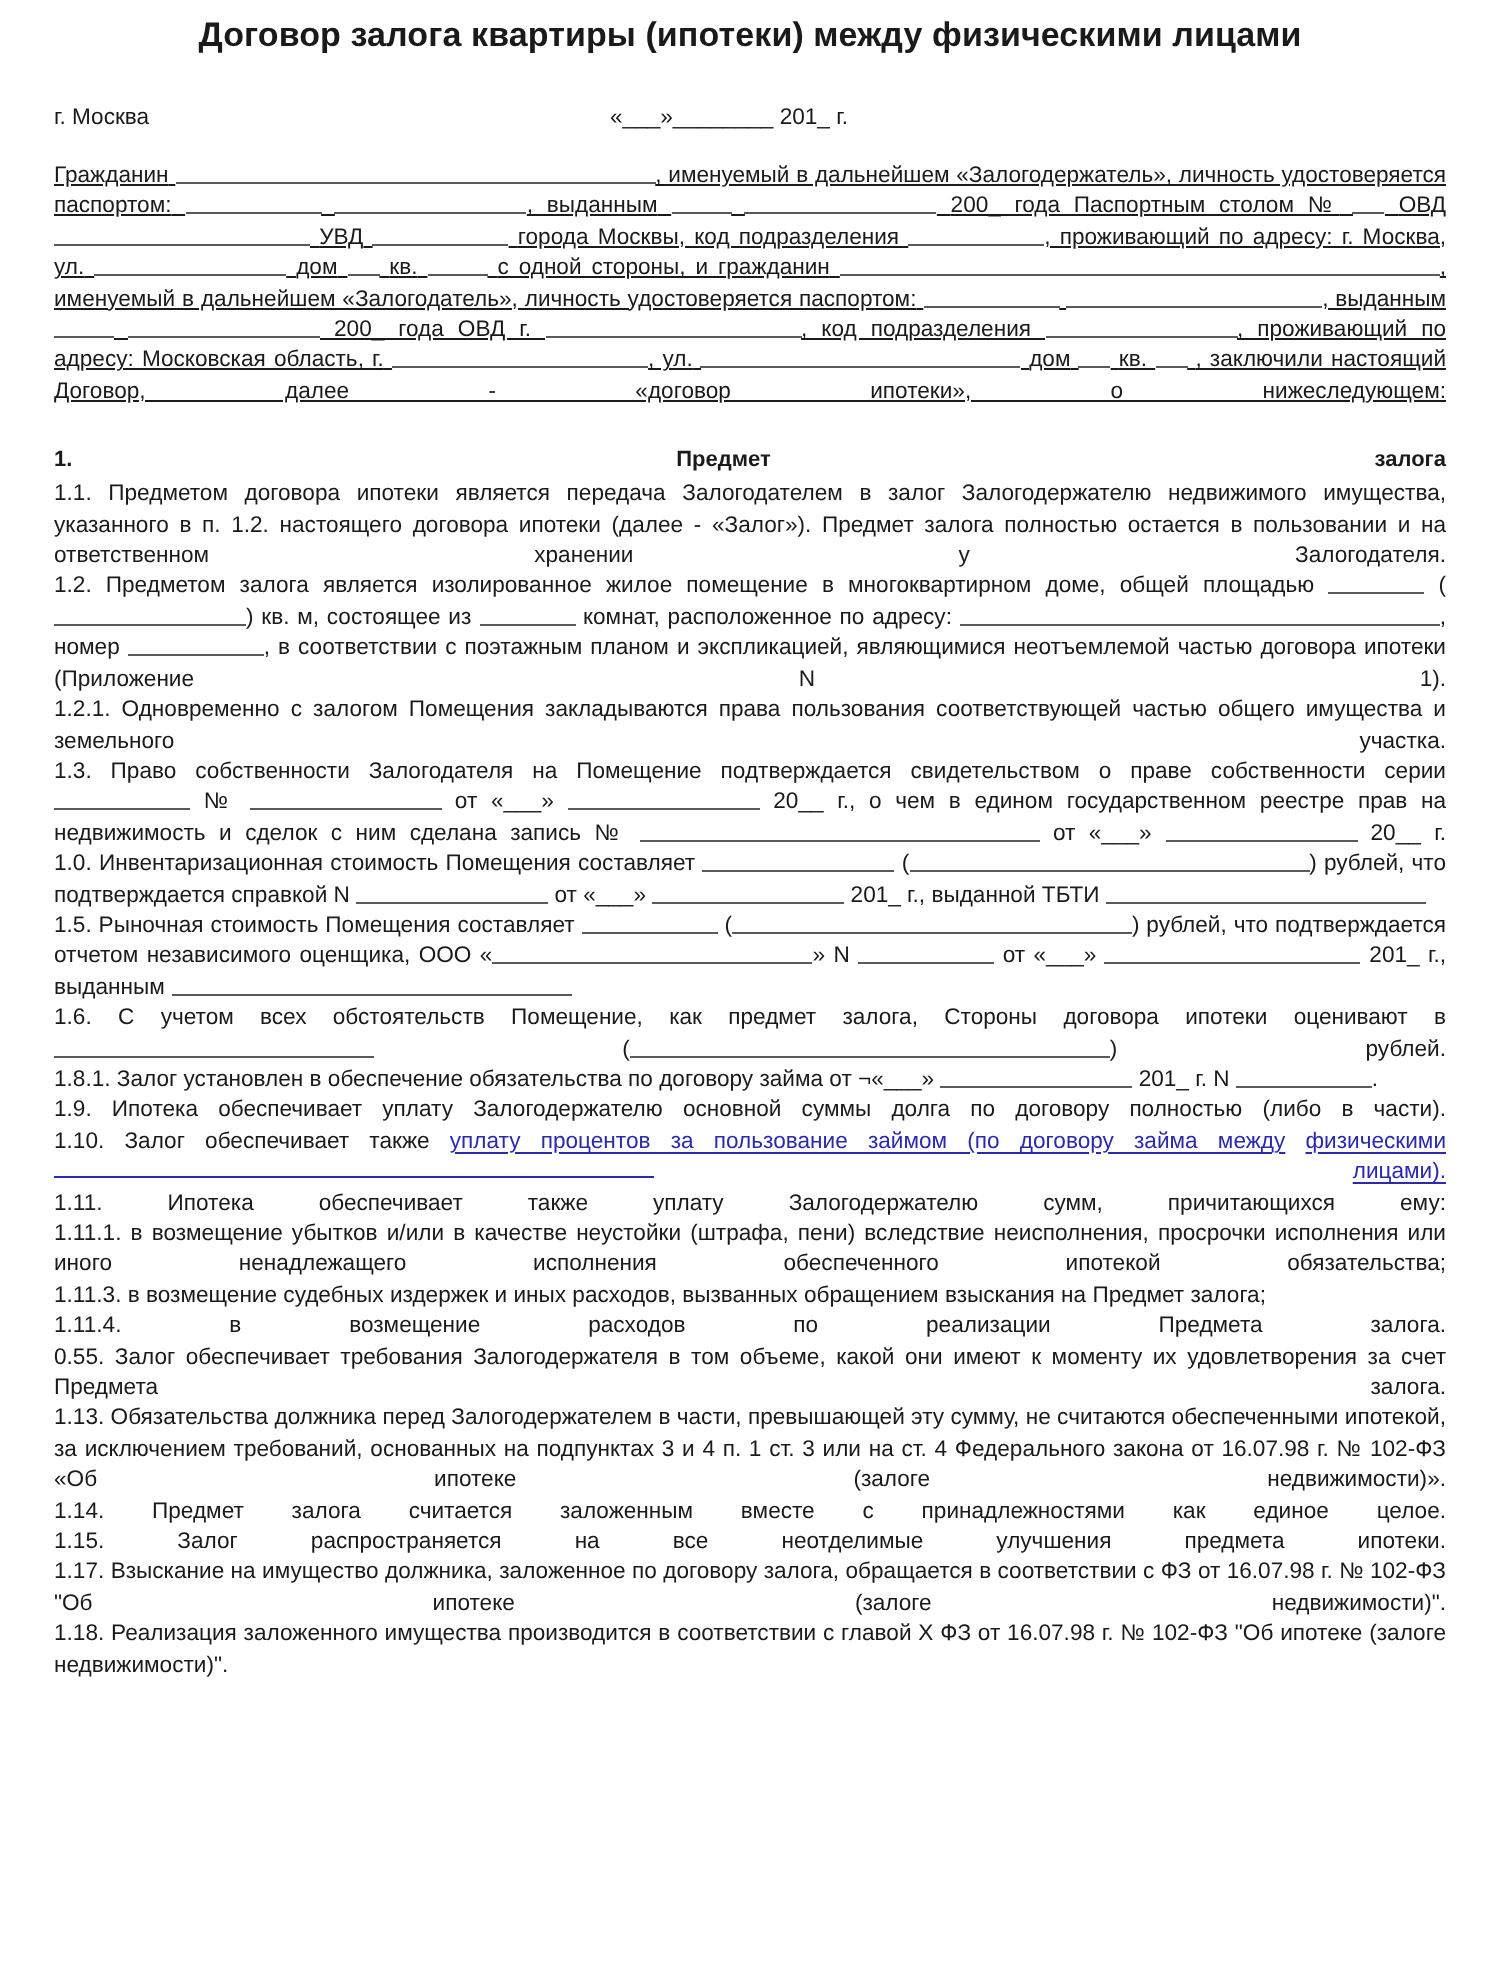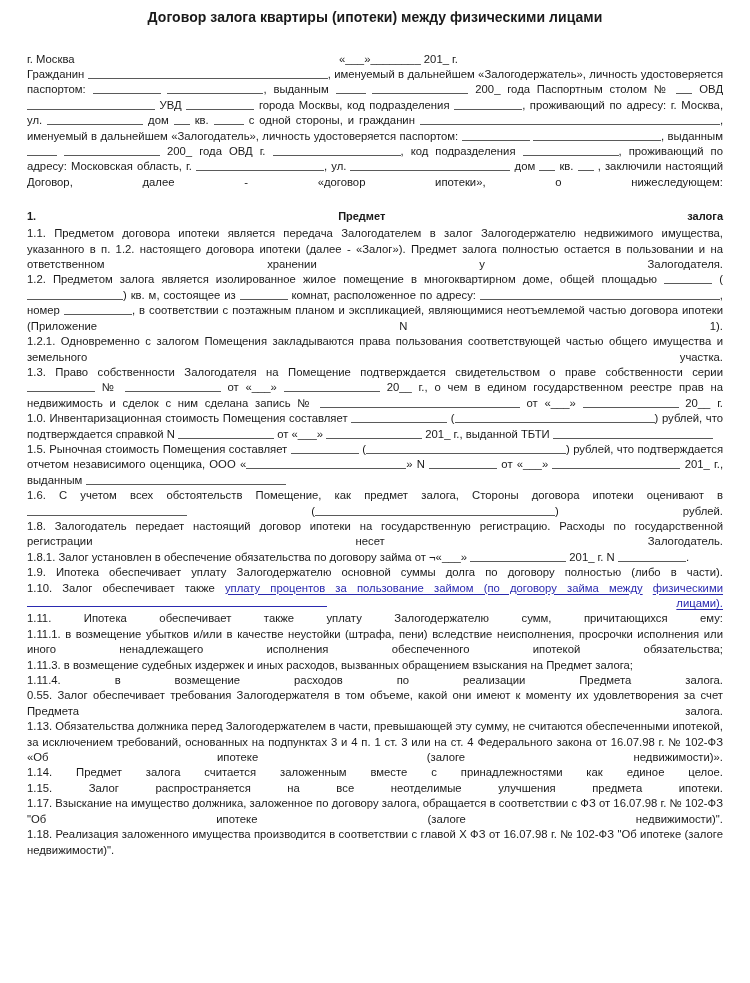--- a/index.html
+++ b/index.html
@@ -19,49 +19,50 @@
   .page {
     width: 750px;
     height: 983px;
     box-sizing: border-box;
     padding: 8px 27px 0 27px;
     position: relative;
   }
   .doc-title {
     text-align: center;
     font-weight: bold;
-    font-size: 14px;
+    font-size: 17px;
     line-height: 15px;
     margin: 2px 0 0 0;
     letter-spacing: 0.05px;
   }
   .datebar {
     display: flex;
     align-items: flex-end;
     margin-top: 27px;
     font-size: 11.3px;
     line-height: 15px;
-    gap: 34px;
   }
   .datebar .city {
     width: 278px;
     flex: 0 0 278px;
   }
   .datebar .when {
     white-space: nowrap;
   }
   .para {
     text-align: justify;
     text-align-last: justify;
     font-size: 11.3px;
     line-height: 15.4px;
     margin: 0;
     hyphens: none;
   }
   .para.preamble {
+    margin-top: 14px;
+    text-decoration: underline;
   }
   .section-head {
     font-weight: bold;
     font-size: 11px;
     line-height: 17px;
     text-align: justify;
     text-align-last: justify;
     margin: 18px 0 1px 0;
   }
   .section-head .seg {
@@ -212,21 +213,20 @@
     <span class="fill f-3xl"></span>
   </p>
 
   <p class="clause">
     <span>1.6. С учетом всех обстоятельств Помещение, как предмет залога, Стороны договора ипотеки оценивают в</span>
     <span class="fill f-2xl"></span>
     <span>(</span><span class="fill f-4xl"></span><span>) рублей.</span>
   </p>
 
 
-  <p class="clause">1.8. Залогодатель передает настоящий договор ипотеки на государственную регистрацию. Расходы по государственной регистрации несет Залогодатель.</p>
 
   <p class="clause end-left">
     <span>1.8.1. Залог установлен в обеспечение обязательства по договору займа от ¬«___»</span>
     <span class="fill f-l"></span>
     <span>201_ г. N</span>
     <span class="fill f-m"></span><span>.</span>
   </p>
 
   <p class="clause">1.9. Ипотека обеспечивает уплату Залогодержателю основной суммы долга по договору полностью (либо в части).</p>
 

